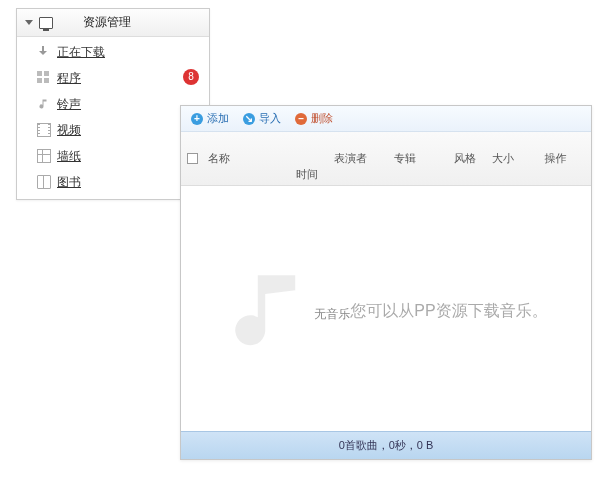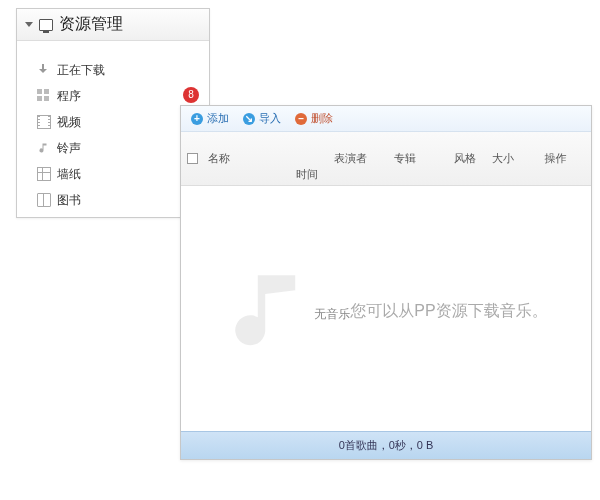--- a/index.html
+++ b/index.html
@@ -25,22 +25,22 @@
   .sidebar-header {
     display: flex;
     align-items: center;
     padding: 5px 8px;
     background: linear-gradient(#fdfdfd,#f0f0f0);
     border-bottom: 1px solid #ddd;
   }
   .sidebar-header .arrow { width:0;height:0;border-left:4px solid transparent;border-right:4px solid transparent;border-top:5px solid #666;margin-right:6px;}
   .monitor-icon { width:14px;height:12px;border:1px solid #555;border-radius:1px;position:relative;margin-right:6px;background:#fff;}
   .monitor-icon::after{content:"";position:absolute;left:3px;right:3px;bottom:-3px;height:2px;background:#555;}
-  .sidebar-header span.title{font-size:16px;color:#222;}
-  .sidebar-items{padding:16px 0 4px 0;}
+  .sidebar-header span.title{font-size:12px;color:#222;margin-left:24px;}
+  .sidebar-items{padding:2px 0 4px 0;text-decoration:underline;}
   .sidebar-item{
     display:flex;align-items:center;
     padding:4px 8px 4px 40px;
     position:relative;
     cursor:pointer;
     line-height:18px;
   }
   .sidebar-item.selected{
     background:linear-gradient(#eaf4ff,#d7ecff);
     border-top:1px solid #bcdcff;
@@ -136,30 +136,30 @@
     <div class="sidebar-item">
       <span class="icon ic-download"></span>
       <span class="label">正在下载</span>
     </div>
     <div class="sidebar-item">
       <span class="icon ic-grid"></span>
       <span class="label">程序</span>
       <span class="badge">8</span>
     </div>
     <div class="sidebar-item">
-      <span class="icon ic-video"></span>
-      <span class="label">视频</span>
-    </div>
-    <div class="sidebar-item">
       <span class="icon ic-ring">
         <svg width="12" height="12" viewBox="0 0 24 24">
             <path fill="#aaa" d="M9 3v10.55A4 4 0 1 0 11 17V7h6V3H9z"></path>
           </svg>
       </span>
       <span class="label">铃声</span>
+    </div>
+    <div class="sidebar-item">
+      <span class="icon ic-video"></span>
+      <span class="label">视频</span>
     </div>
     <div class="sidebar-item">
       <span class="icon ic-wall"></span>
       <span class="label">墙纸</span>
     </div>
     <div class="sidebar-item">
       <span class="icon ic-book"></span>
       <span class="label">图书</span>
     </div>
   </div>

